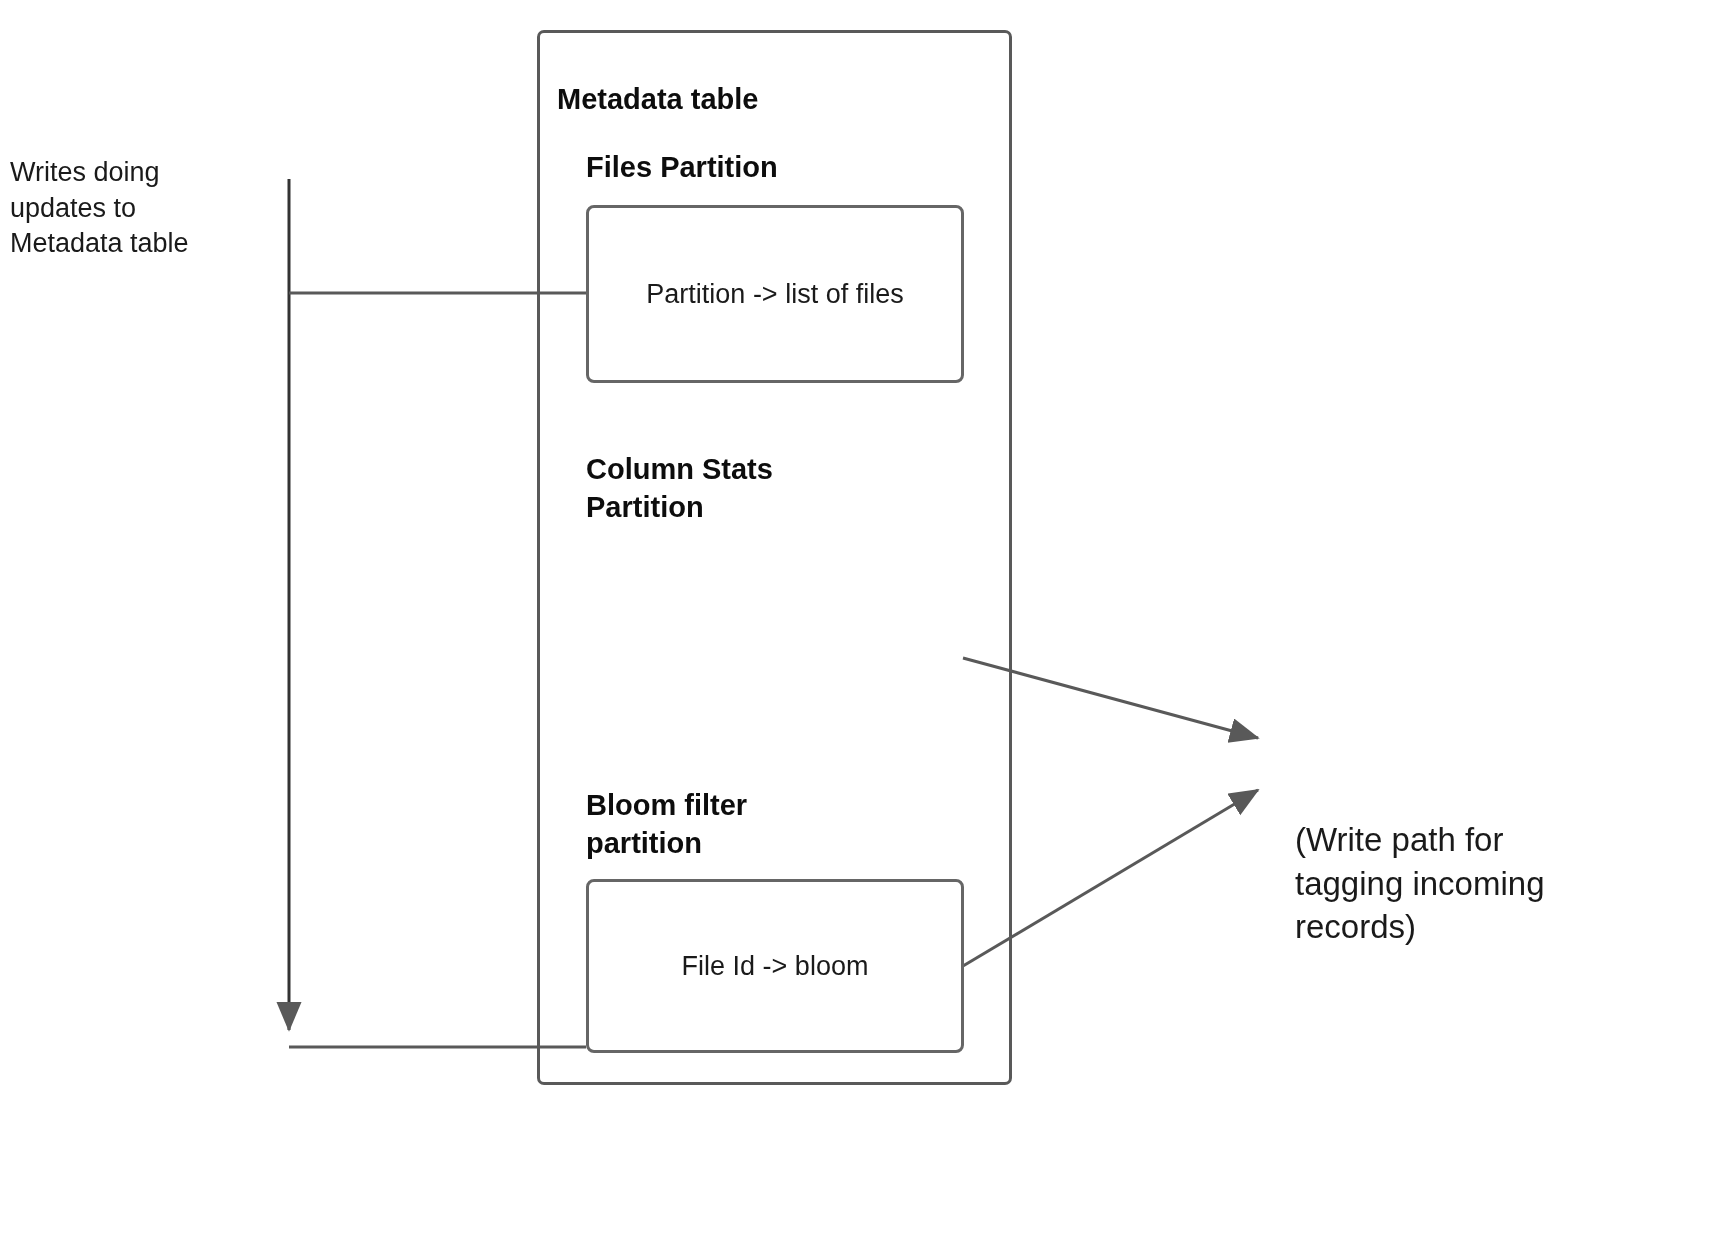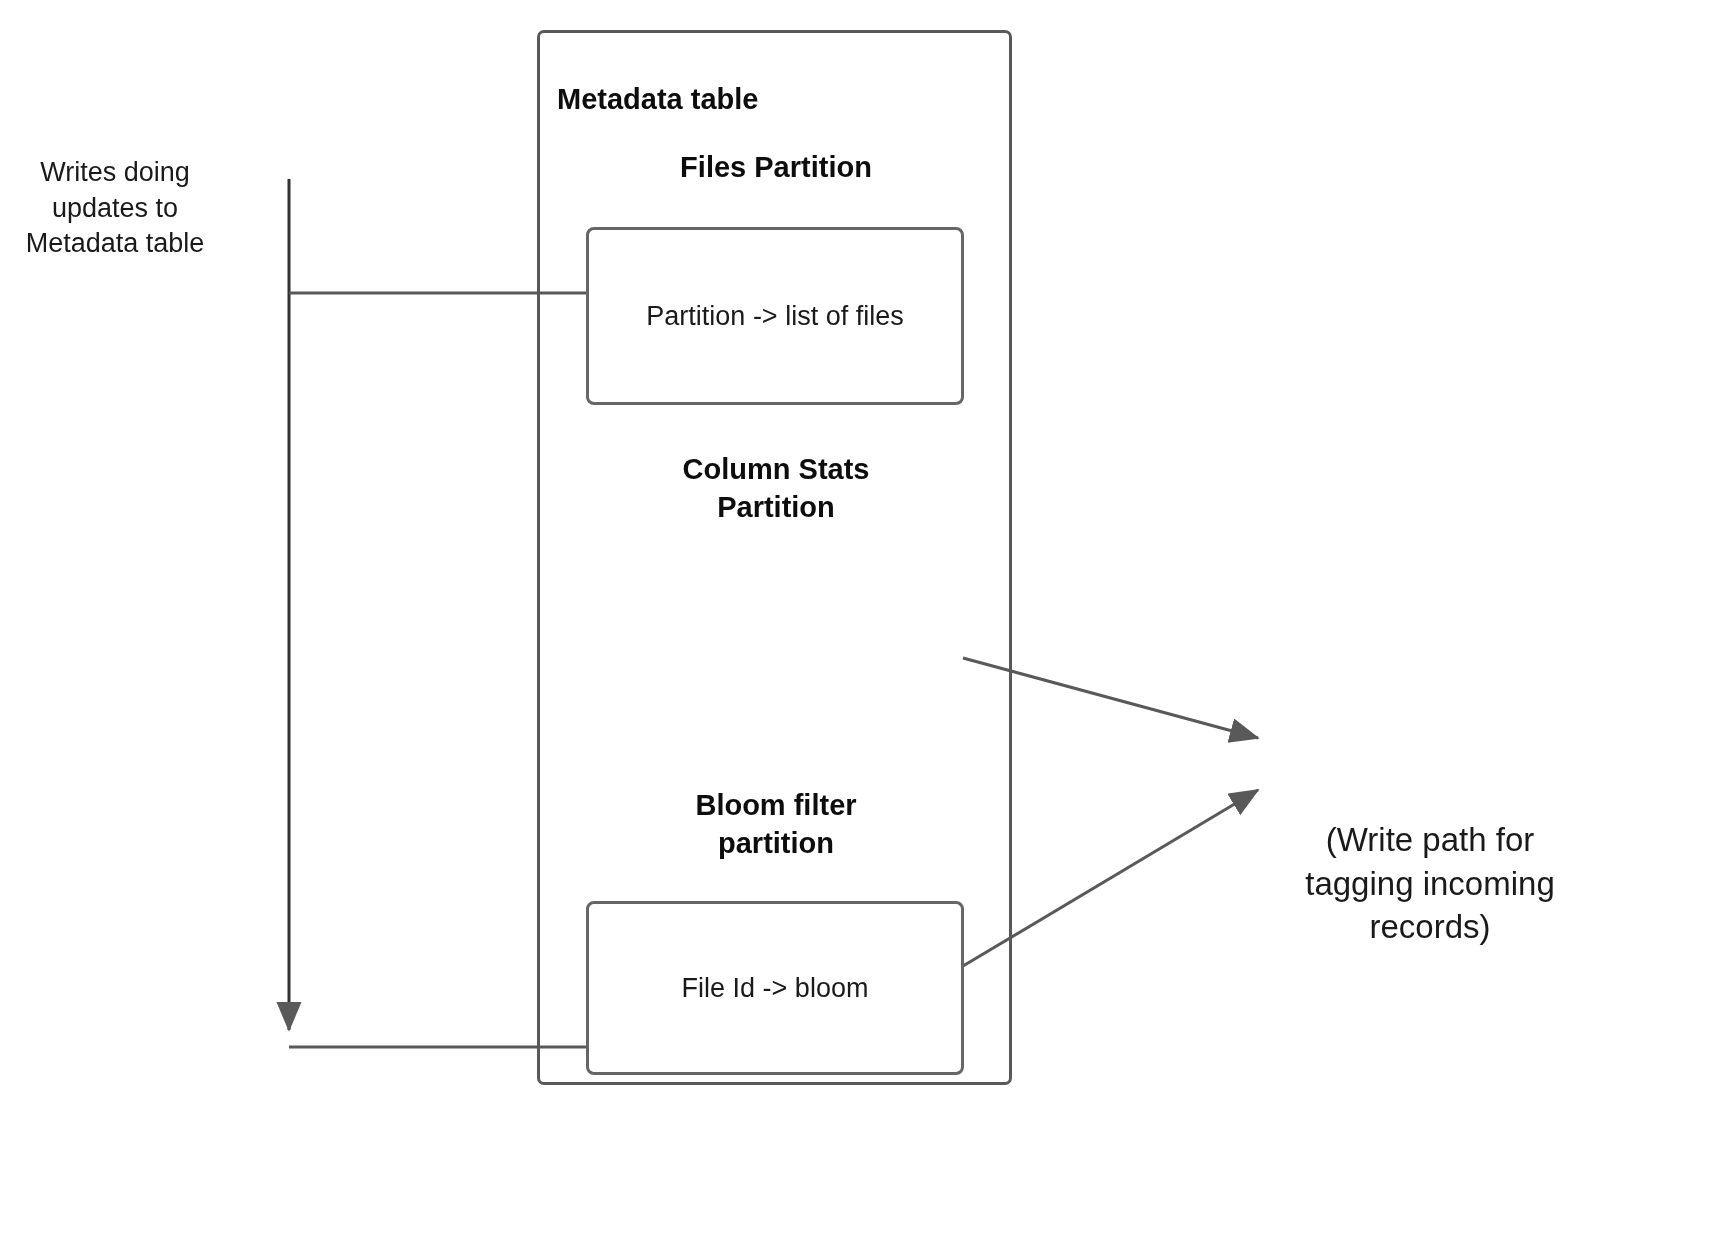--- a/index.html
+++ b/index.html
@@ -22,21 +22,21 @@
     position: absolute;
     left: 0;
     top: 0;
     width: 1718px;
     height: 1244px;
     pointer-events: none;
   }
 
   .txt {
     position: absolute;
-    text-align: center;
+    text-align: left;
     line-height: 1.32;
     white-space: pre-line;
   }
 
   
   #writes-label {
     left: 10px;
     top: 155px;
     width: 210px;
     font-size: 27px;
@@ -90,21 +90,20 @@
 
   
   .inner-box {
     position: absolute;
     box-sizing: border-box;
     border-radius: 8px;
     display: flex;
     align-items: center;
     justify-content: center;
     background: transparent;
-    margin-top: 22px;
   }
   #files-box {
     left: 586px;
     top: 205px;
     width: 378px;
     height: 178px;
     border: 3px solid #666666;
   }
   #column-stats-box {
     left: 586px;

